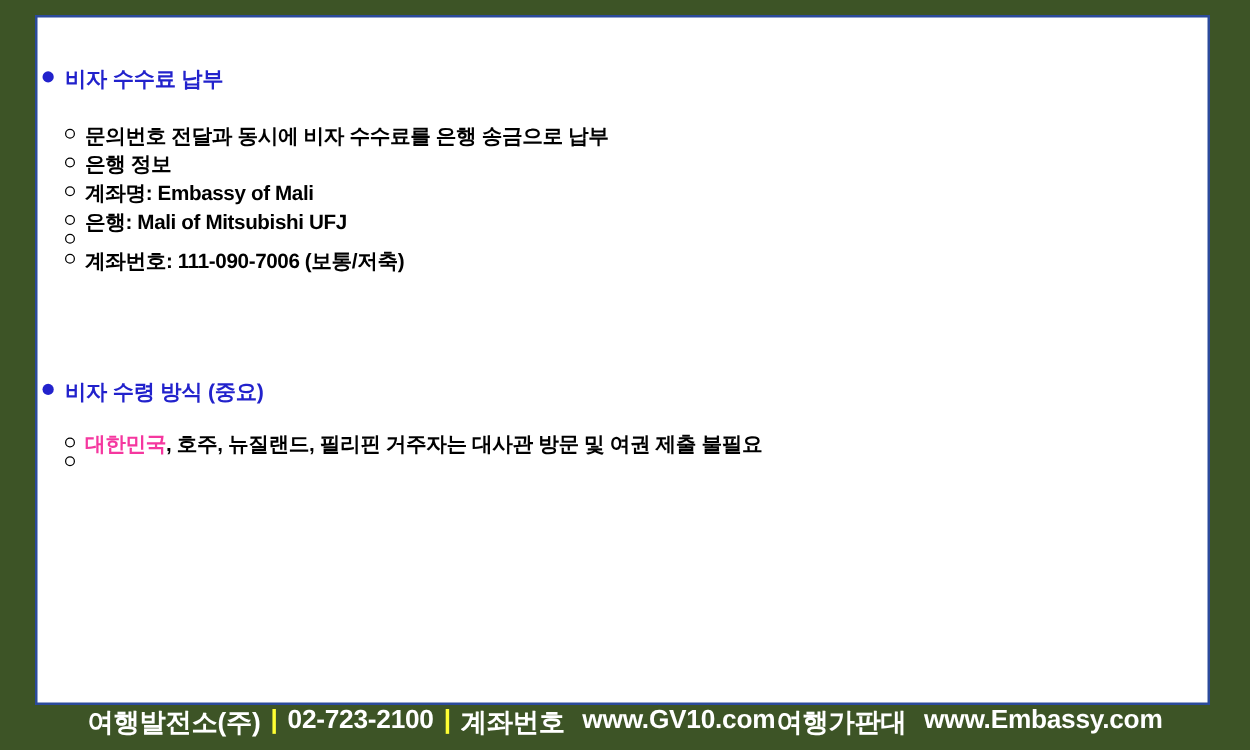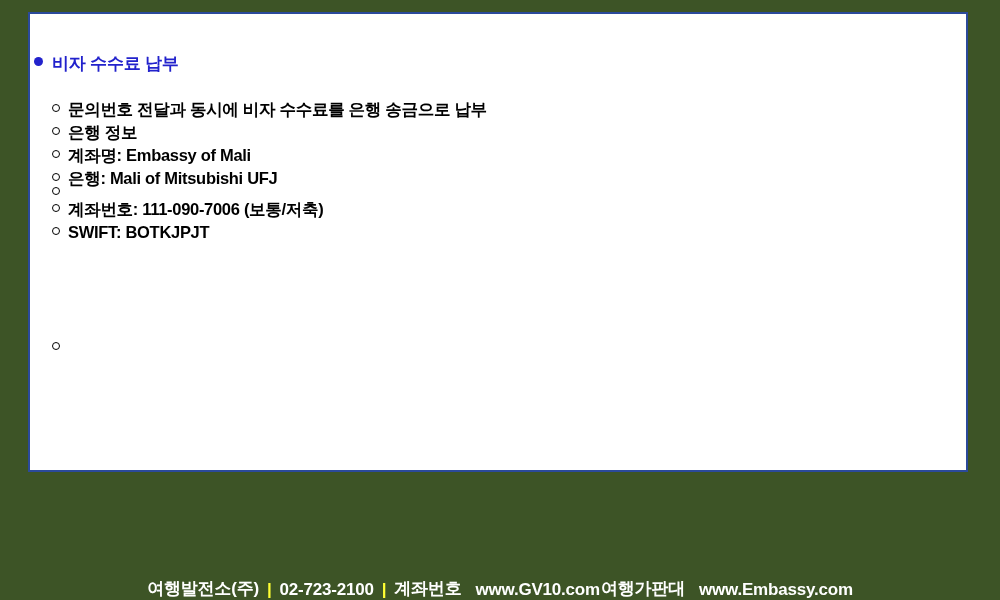--- a/index.html
+++ b/index.html
@@ -22,21 +22,21 @@
     height: 600px;
     background: #3d5426;
   }
 
   
   .canvas {
     position: absolute;
     left: 28px;
     top: 12px;
     width: 940px;
-    height: 460px;
+    height: 552px;
     background: #ffffff;
     border: 2px solid #2b4a9b;
     overflow: hidden;
   }
 
   .content {
     position: absolute;
     left: 0;
     top: 0;
     width: 936px;
@@ -102,25 +102,25 @@
   }
 
   
   .footer {
     position: absolute;
     left: 0;
     bottom: 0;
     width: 1000px;
     height: 36px;
     display: flex;
-    align-items: flex-end;
+    align-items: flex-start;
     justify-content: center;
     gap: 0;
     color: #ffffff;
-    font-size: 17px;
+    font-size: 21px;
     font-weight: bold;
     letter-spacing: -0.2px;
     white-space: nowrap;
   }
   .footer .sep {
     color: #ffff33;
     padding: 0 8px;
   }
   .footer .gap-s { padding-left: 14px; }
   .footer .gap-m { padding-left: 1px; }
@@ -155,28 +155,32 @@
           <span class="ring"></span>
           <span class="bullet-text">은행: Mali of Mitsubishi UFJ</span>
         </div>
         <div class="bullet-row">
           <span class="ring"></span>
         </div>
         <div class="bullet-row">
           <span class="ring"></span>
           <span class="bullet-text">계좌번호: 111-090-7006 (보통/저축)</span>
         </div>
+      </div>
+
+      <div class="section-head head-2">
+        <span class="dot"></span>
+        <span>비자 수령 방식 (중요)</span>
+      </div>
+
+      <div class="bullets bullets-2">
         <div class="bullet-row">
           <span class="ring"></span>
-          <span class="bullet-text">SWIFT: BOTKJPJT</span>
+          <span class="bullet-text"><span class="hl">대한민국</span><span>, 호주, 뉴질랜드, 필리핀 거주자는 대사관 방문 및 여권 제출 불필요</span></span>
         </div>
-      </div>
-
-
-      <div class="bullets bullets-2">
         <div class="bullet-row">
           <span class="ring"></span>
         </div>
       </div>
 
     </div>
   </div>
 
   <div class="footer">
     <span>여행발전소(주)</span>

